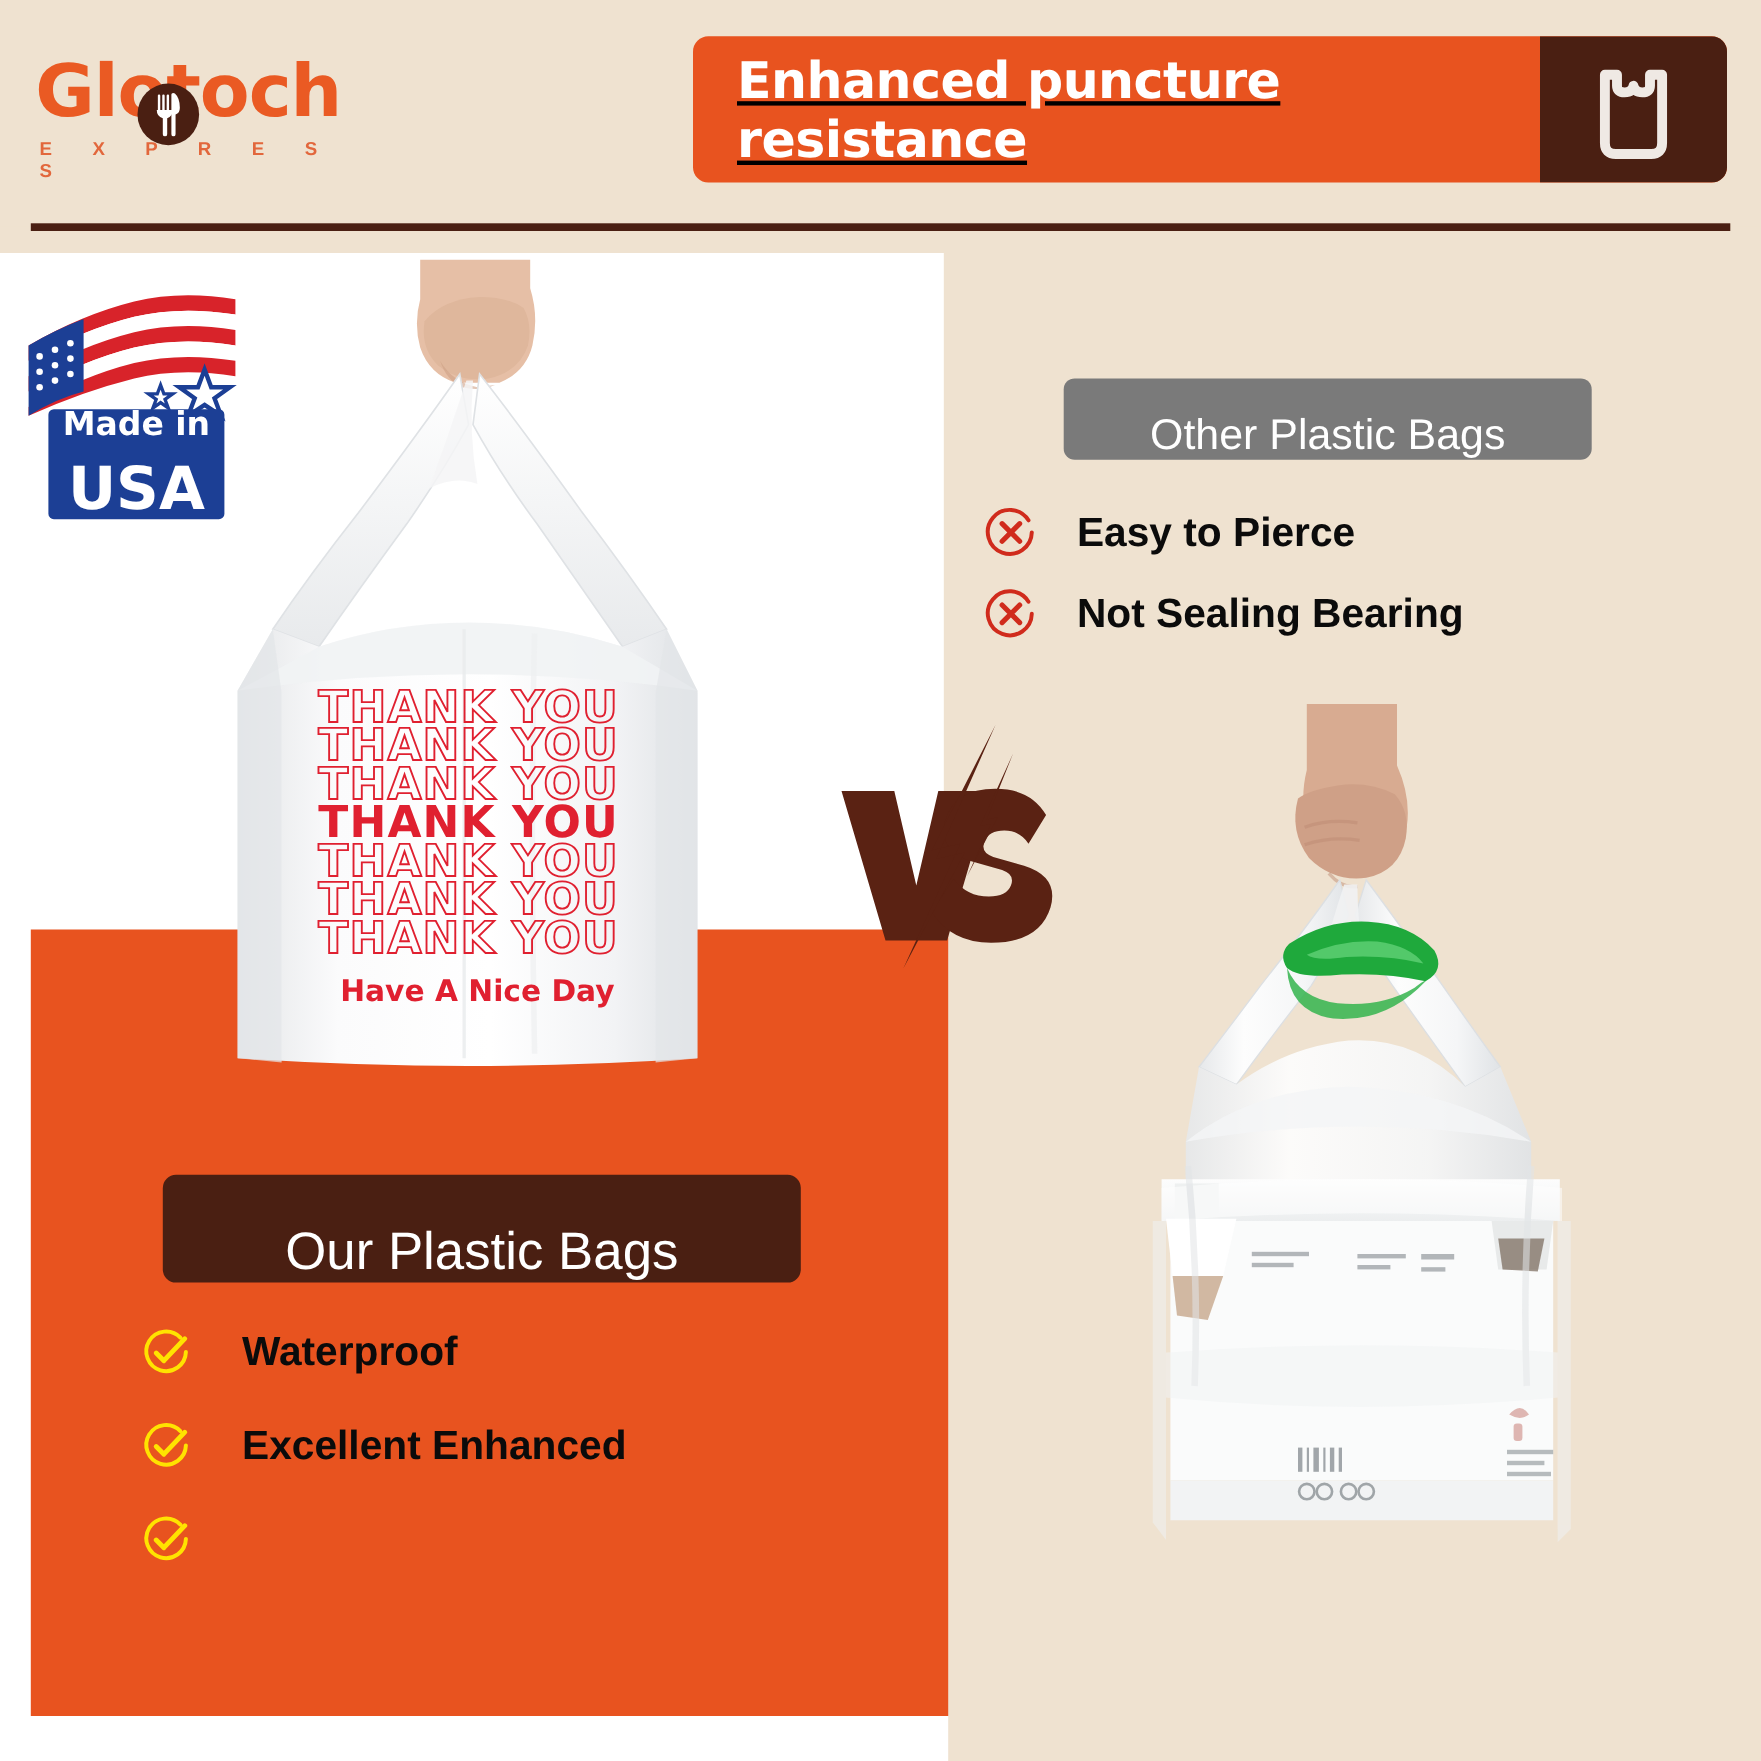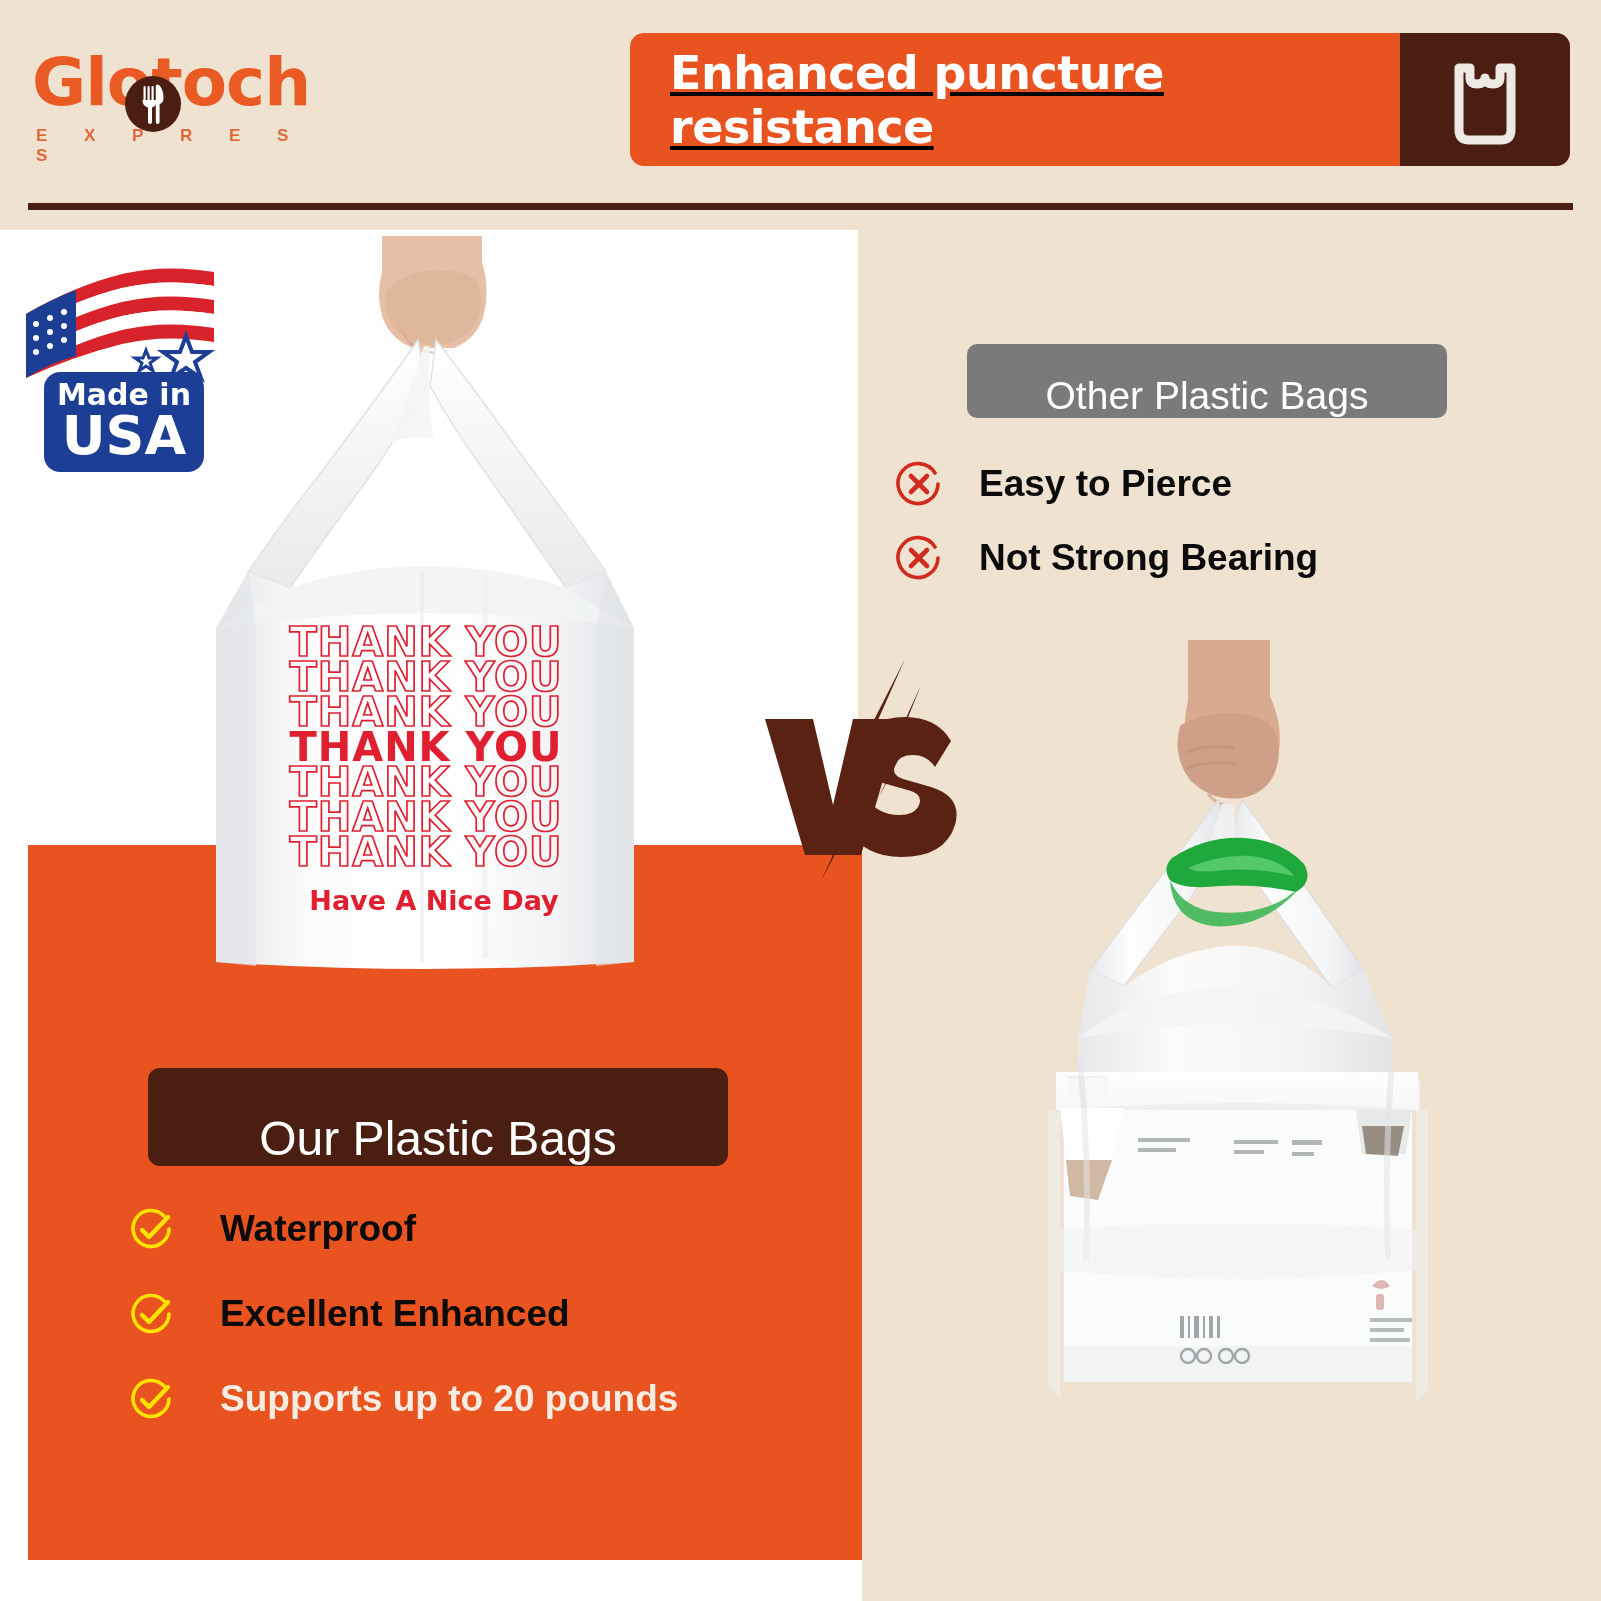--- a/index.html
+++ b/index.html
@@ -31,21 +31,21 @@
   .divider{position:absolute;left:28px;top:203px;width:1545px;height:7px;background:#4a1f12;}
 
   
   .white-panel{position:absolute;left:0px;top:230px;width:858px;height:1570px;background:#ffffff;}
   .orange-panel{position:absolute;left:28px;top:845px;width:834px;height:715px;background:#e8531f;}
   .white-strip{position:absolute;left:0px;top:1560px;width:862px;height:41px;background:#ffffff;}
 
   
   .usa-badge{position:absolute;left:14px;top:252px;width:220px;height:225px;}
   .usa-plate{position:absolute;left:30px;top:120px;width:160px;height:100px;background:#1c3f95;
-    border-radius:16px;display:flex;flex-direction:column;align-items:center;justify-content:center;}
+    border-radius:5px;display:flex;flex-direction:column;align-items:center;justify-content:space-between;}
   .usa-made{color:#fff;font-size:30px;font-weight:bold;line-height:0.95;font-family:"DejaVu Sans", sans-serif;}
   .usa-usa{color:#fff;font-size:54px;font-weight:bold;line-height:1;font-family:"DejaVu Sans", sans-serif;}
 
   
   .bag-left{position:absolute;left:186px;top:236px;width:478px;height:740px;}
 
   
   .vs{position:absolute;left:755px;top:655px;width:220px;height:230px;}
 
   
@@ -234,21 +234,21 @@
       </span>
       <span class="txt">Easy to Pierce</span>
     </div>
     <div class="li">
       <span class="ico">
         <svg width="48" height="48" viewBox="0 0 48 48">
           <path d="M40 13 A20 20 0 1 0 43 24" fill="none" stroke="#d02b1c" stroke-width="3.6" stroke-linecap="round"></path>
           <path d="M16 16 L32 32 M32 16 L16 32" stroke="#d02b1c" stroke-width="4.6" stroke-linecap="round"></path>
         </svg>
       </span>
-      <span class="txt">Not Strong Bearing</span>
+      <span class="txt">Not Sealing Bearing</span>
     </div>
   </div>
 
   <div class="our-head">
     <span class="our-head-txt">Our Plastic Bags</span>
   </div>
 
   <div class="our-list">
     <div class="li2">
       <span class="ico">
@@ -268,21 +268,20 @@
       </span>
       <span class="txt">Excellent Enhanced</span>
     </div>
     <div class="li2">
       <span class="ico">
         <svg width="46" height="46" viewBox="0 0 46 46">
           <path d="M36 10 A18 18 0 1 0 41 23" fill="none" stroke="#ffe300" stroke-width="3.6" stroke-linecap="round"></path>
           <path d="M14 24 L21 31 L40 11" fill="none" stroke="#ffe300" stroke-width="4.4" stroke-linecap="round" stroke-linejoin="round"></path>
         </svg>
       </span>
-      <span class="txt cream">Supports up to 20 pounds</span>
     </div>
   </div>
 
   <div class="bag-right">
     <svg width="430" height="880" viewBox="0 0 430 880">
       <defs>
         <linearGradient id="thinBag" x1="0" y1="0" x2="1" y2="0">
           <stop offset="0%" stop-color="#e6e8ea"></stop>
           <stop offset="30%" stop-color="#fdfdfd"></stop>
           <stop offset="70%" stop-color="#f5f6f7"></stop>

